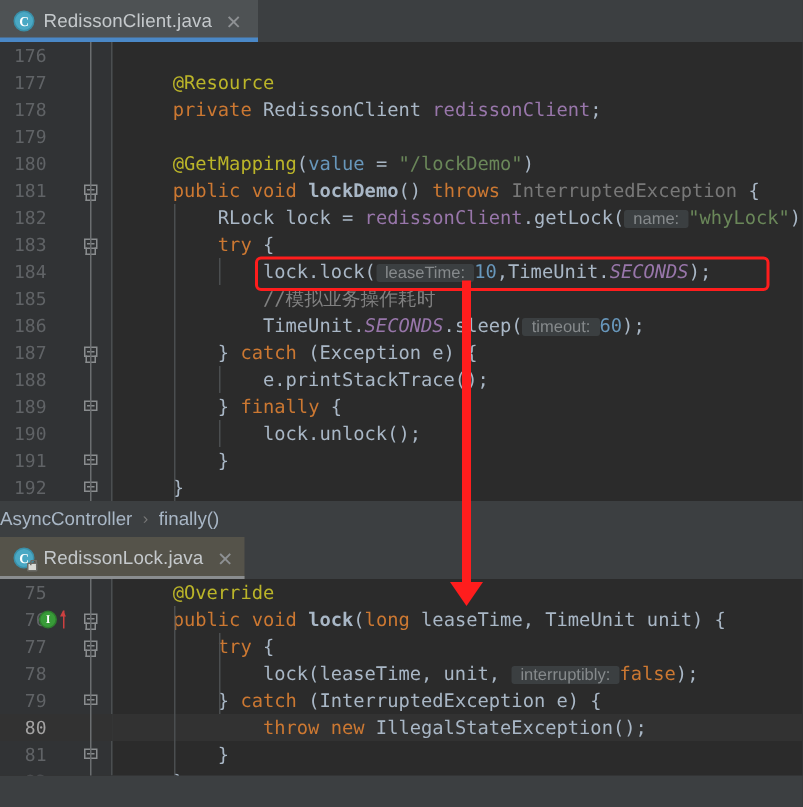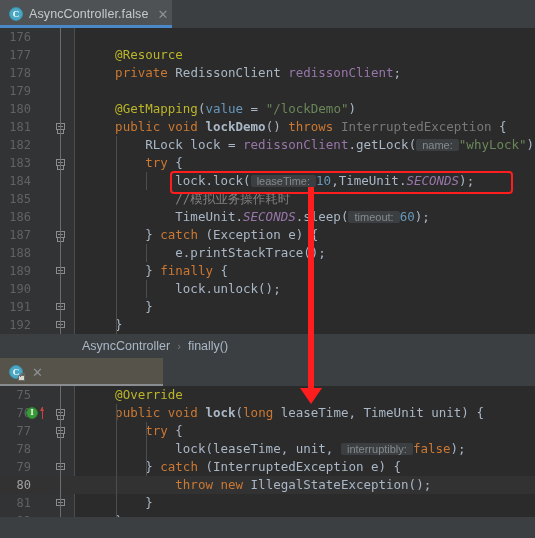--- a/index.html
+++ b/index.html
@@ -111,21 +111,21 @@
   .arrow-head{
     position:absolute;width:0;height:0;
     border-left:11px solid transparent;border-right:11px solid transparent;
     border-top:16px solid #ff1d1d;
   }
 
   
   .breadcrumb{
     position:absolute;left:0;right:0;background:#3c3f41;
     font-family:"Liberation Sans","DejaVu Sans",sans-serif;font-size:12.5px;
-    color:#a9b7c6;display:flex;align-items:center;padding-left:82px;box-sizing:border-box;
+    color:#a9b7c6;display:flex;align-items:center;box-sizing:border-box;
   }
   .bc-sep{color:#787878;margin:0 7px;font-size:11px;}
 
   
   .runmark{
     position:absolute;width:12px;height:12px;border-radius:50%;
     background:#389b38;border:1px solid #2e7d2e;box-sizing:border-box;
   }
   .runmark span{
     position:absolute;inset:0;display:flex;align-items:center;justify-content:center;
@@ -143,21 +143,21 @@
 <body>
 
 <div class="app">
 
   <div class="tabbar" style="top:0;">
     <div class="tab active" id="tab-top" style="width:172px;">
       <span class="cls-icon">
         <span class="disc"></span>
           <span class="glyph">C</span>
       </span>
-      <span class="tab-label">AsyncController.false</span>
+      <span class="tab-label">RedissonClient.java</span>
       <span class="tab-close">✕</span>
       <span class="tab-underline" style="width:172px;"></span>
     </div>
   </div>
 
   <div class="editor" id="editor-top" style="top:28px;height:306px;">
     <div class="gutter">
       <div class="gutter-sep"></div>
     <div class="lnum" style="top: 0px;">176</div>
         <div class="lnum" style="top: 18px;">177</div>
@@ -211,20 +211,21 @@
     <span>finally()</span>
   </div>
 
   <div class="tabbar" style="top:358px;">
     <div class="tab second" id="tab-bottom" style="width:163px;">
       <span class="cls-icon">
         <span class="disc"></span>
           <span class="glyph">C</span>
           <span class="lockbadge"></span>
       </span>
+      <span class="tab-label">RedissonLock.java</span>
       <span class="tab-close">✕</span>
       <span class="tab-underline" style="width:163px;background:#8a8d8f;height:2px;"></span>
     </div>
   </div>
 
   <div class="editor" id="editor-bottom" style="top:386px;height:131px;">
     <div class="gutter">
       <div class="gutter-sep"></div>
     <div class="lnum" style="top: 0px;">75</div>
         <div class="lnum" style="top: 18px;">76</div>

